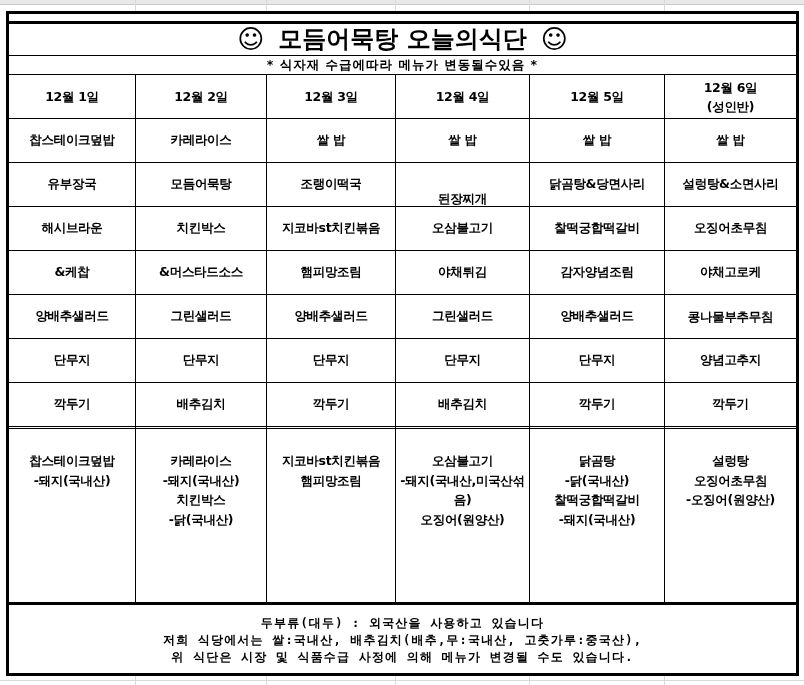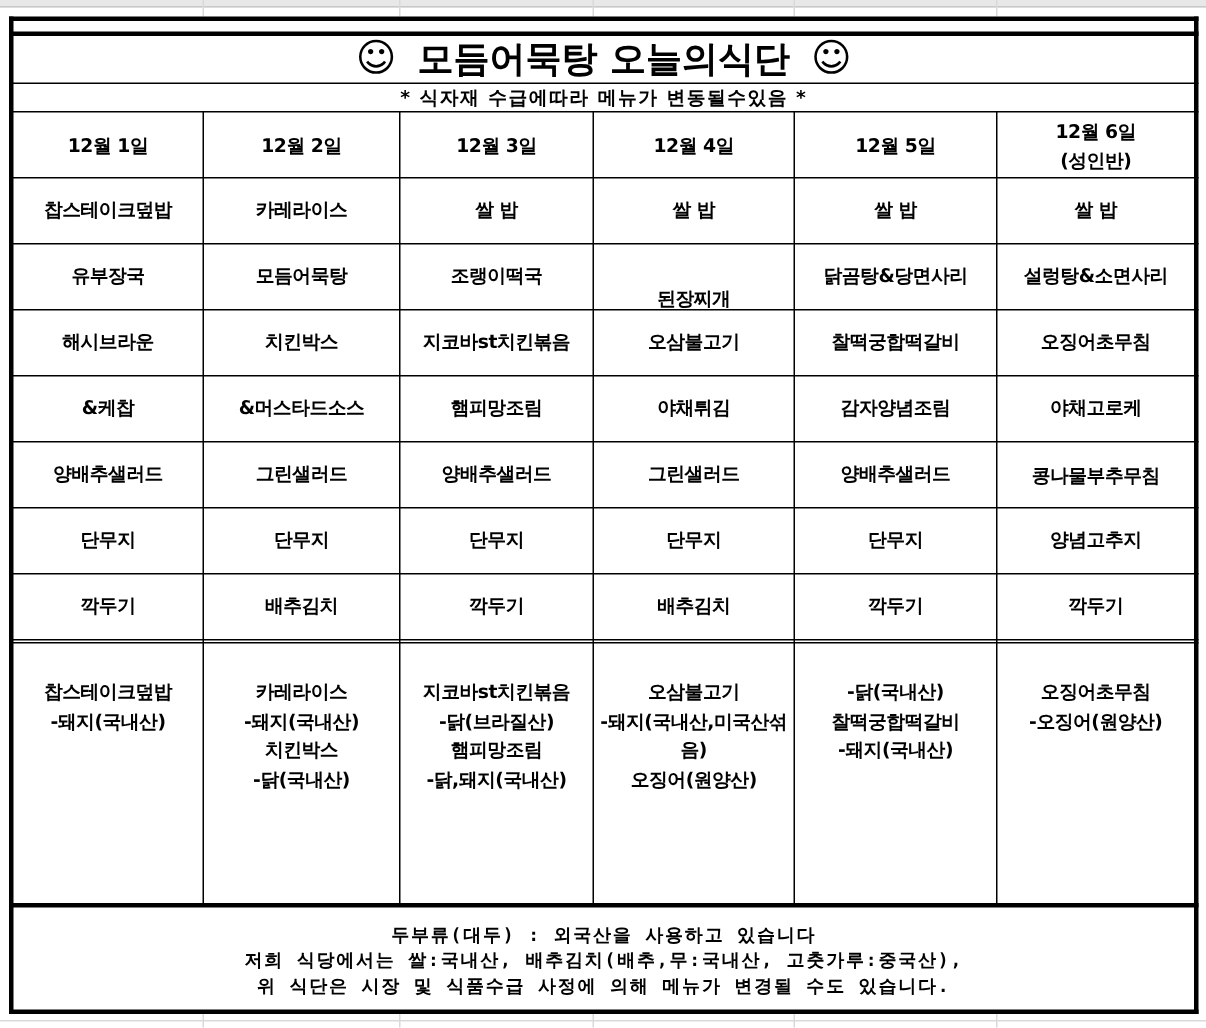--- a/index.html
+++ b/index.html
@@ -131,23 +131,21 @@
 </div>
 <div class="cell" style="left:267px;top:119px;width:128px;height:43px">쌀 밥</div>
 <div class="cell" style="left:267px;top:163px;width:128px;height:43px">조랭이떡국</div>
 <div class="cell" style="left:267px;top:207px;width:128px;height:43px">지코바st치킨볶음</div>
 <div class="cell" style="left:267px;top:251px;width:128px;height:43px">햄피망조림</div>
 <div class="cell" style="left:267px;top:295px;width:128px;height:43px">양배추샐러드</div>
 <div class="cell" style="left:267px;top:339px;width:128px;height:43px">단무지</div>
 <div class="cell" style="left:267px;top:383px;width:128px;height:43px">깍두기</div>
 <div class="cell origin-cell" style="left:267px;top:429px;width:128px;height:173px">
   <span>지코바st치킨볶음</span>
-  <span>-닭(브라질산)</span>
   <span>햄피망조림</span>
-  <span>-닭,돼지(국내산)</span>
 </div>
 
 <div class="cell date-cell" style="left:396px;top:75px;width:133px;height:43px">
   <span>12월 4일</span>
 </div>
 <div class="cell" style="left:396px;top:119px;width:133px;height:43px">쌀 밥</div>
 <div class="cell" style="left:396px;top:178px;width:133px;height:43px">된장찌개</div>
 <div class="cell" style="left:396px;top:207px;width:133px;height:43px">오삼불고기</div>
 <div class="cell" style="left:396px;top:251px;width:133px;height:43px">야채튀김</div>
 <div class="cell" style="left:396px;top:295px;width:133px;height:43px">그린샐러드</div>
@@ -164,37 +162,39 @@
   <span>12월 5일</span>
 </div>
 <div class="cell" style="left:530px;top:119px;width:134px;height:43px">쌀 밥</div>
 <div class="cell" style="left:530px;top:163px;width:134px;height:43px">닭곰탕&amp;당면사리</div>
 <div class="cell" style="left:530px;top:207px;width:134px;height:43px">찰떡궁합떡갈비</div>
 <div class="cell" style="left:530px;top:251px;width:134px;height:43px">감자양념조림</div>
 <div class="cell" style="left:530px;top:295px;width:134px;height:43px">양배추샐러드</div>
 <div class="cell" style="left:530px;top:339px;width:134px;height:43px">단무지</div>
 <div class="cell" style="left:530px;top:383px;width:134px;height:43px">깍두기</div>
 <div class="cell origin-cell" style="left:530px;top:429px;width:134px;height:173px">
+  <span>닭곰탕</span>
   <span>-닭(국내산)</span>
   <span>찰떡궁합떡갈비</span>
   <span>-돼지(국내산)</span>
 </div>
 
 <div class="cell date-cell" style="left:665px;top:75px;width:131px;height:43px">
   <span>12월 6일</span>
   <span>(성인반)</span>
 </div>
 <div class="cell" style="left:665px;top:119px;width:131px;height:43px">쌀 밥</div>
 <div class="cell" style="left:665px;top:163px;width:131px;height:43px">설렁탕&amp;소면사리</div>
 <div class="cell" style="left:665px;top:207px;width:131px;height:43px">오징어초무침</div>
 <div class="cell" style="left:665px;top:251px;width:131px;height:43px">야채고로케</div>
 <div class="cell" style="left:665px;top:296px;width:131px;height:43px">콩나물부추무침</div>
 <div class="cell" style="left:665px;top:339px;width:131px;height:43px">양념고추지</div>
 <div class="cell" style="left:665px;top:383px;width:131px;height:43px">깍두기</div>
 <div class="cell origin-cell" style="left:665px;top:429px;width:131px;height:173px">
+  <span>설렁탕</span>
   <span>오징어초무침</span>
   <span>-오징어(원양산)</span>
 </div>
 
 <div class="footer">
   <span>두부류(대두) : 외국산을 사용하고 있습니다</span>
   <span>저희 식당에서는 쌀:국내산, 배추김치(배추,무:국내산, 고춧가루:중국산),</span>
   <span>위 식단은 시장 및 식품수급 사정에 의해 메뉴가 변경될 수도 있습니다.</span>
 </div>
 

